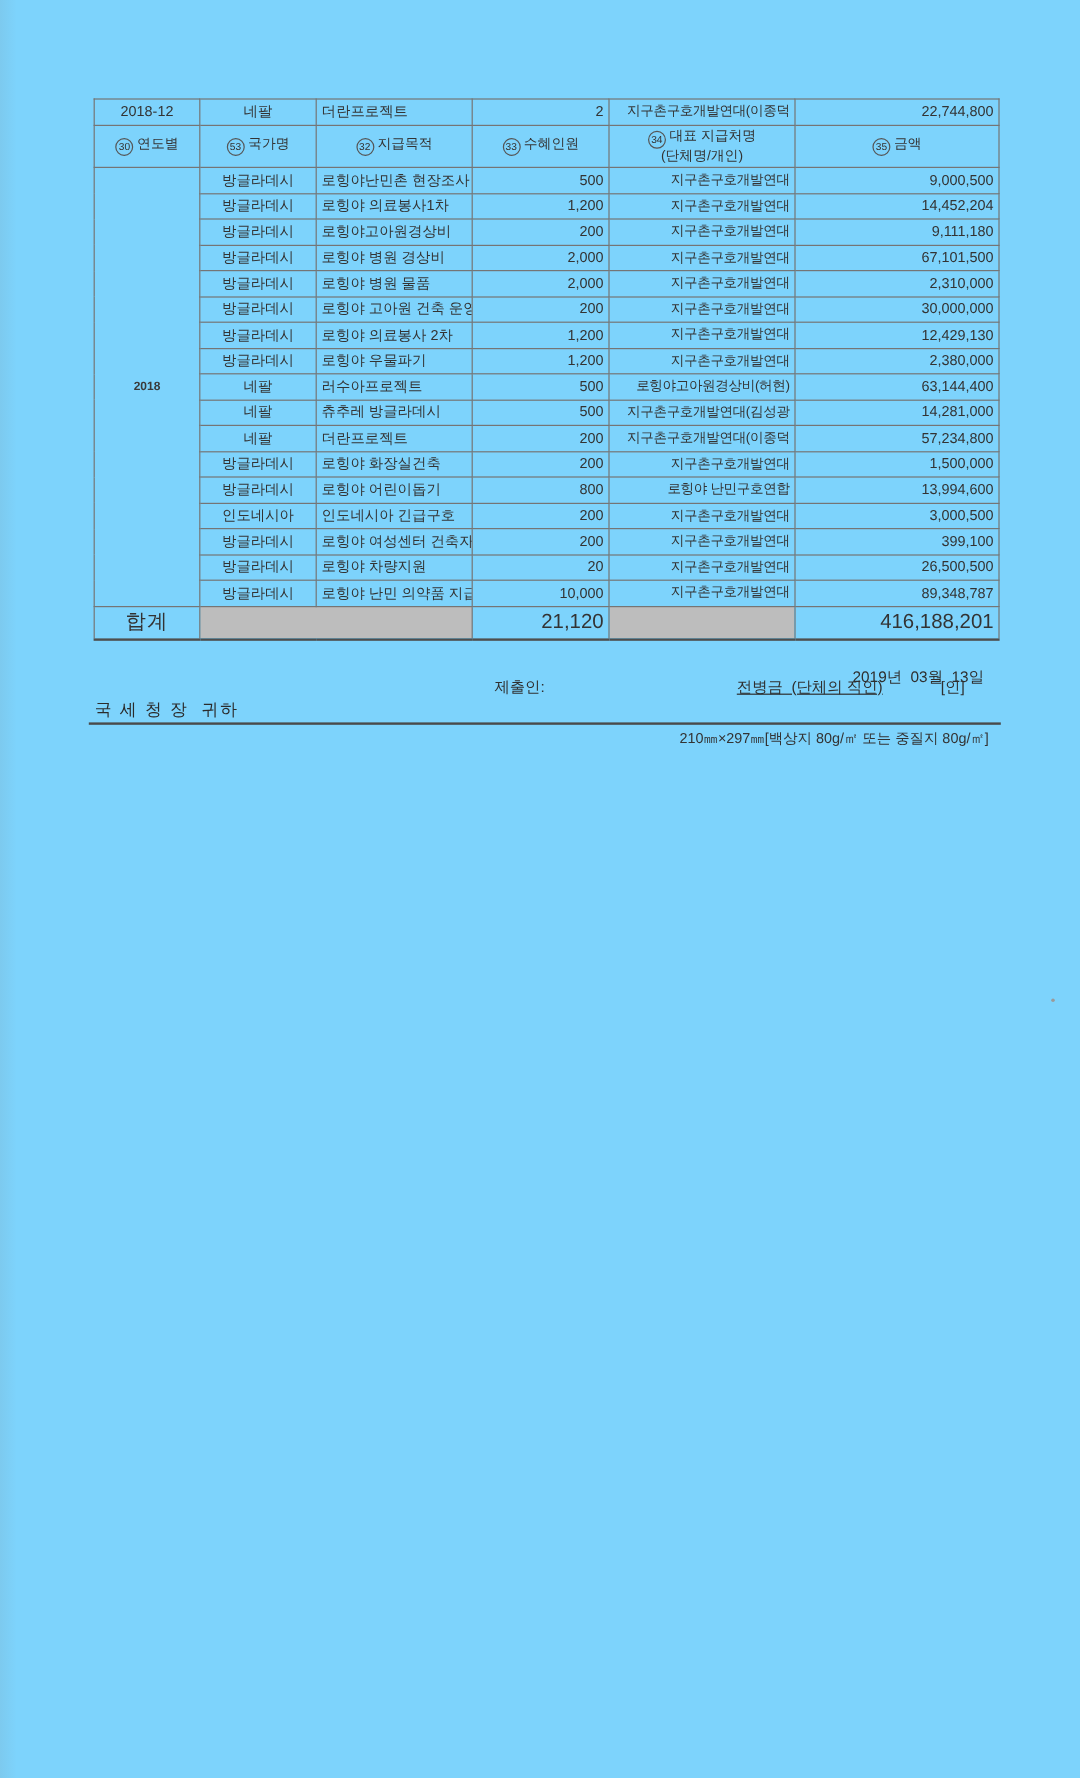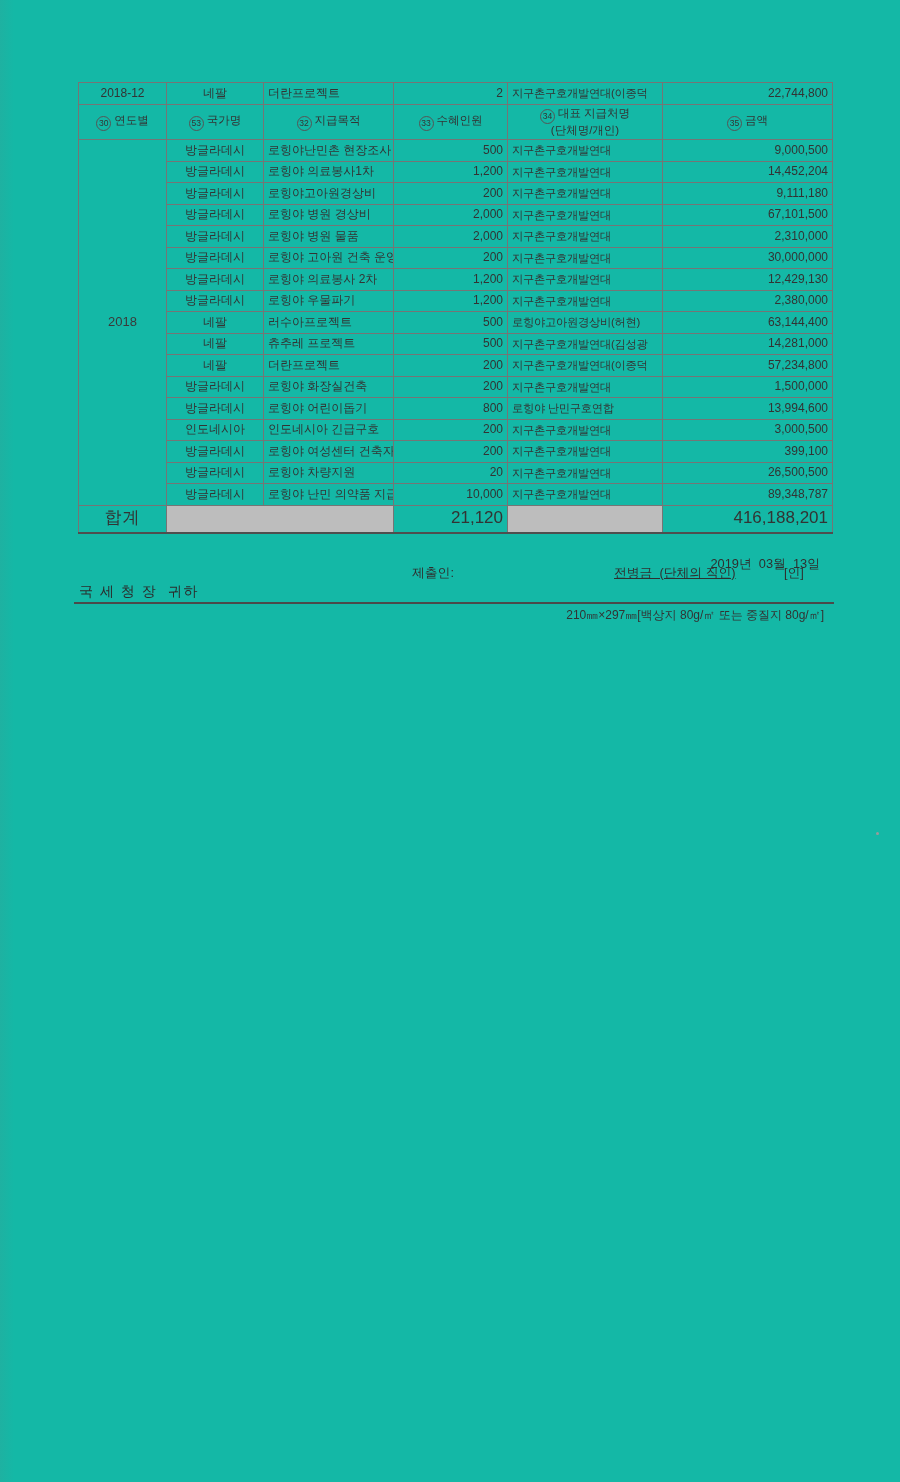--- a/index.html
+++ b/index.html
@@ -1,19 +1,19 @@
 <!DOCTYPE html>
 <html><head>
 <meta charset="utf-8">
 <style>
   html,body{margin:0;padding:0;background:#e9e9e9;}
   .page{
     position:relative;
     width:900px;height:1482px;
-    background:#14b8a6;
+    background:#7dd3fc;
     font-family:"Liberation Sans", sans-serif;
     color:#2f2f2f;
     overflow:hidden;
     margin:0 auto;
   }
   .edge-shade{
     position:absolute;left:0;top:0;width:14px;height:100%;
     background:linear-gradient(to right, rgba(120,120,120,0.10), rgba(120,120,120,0));
     pointer-events:none;
   }
@@ -40,23 +40,23 @@
     height:34px;text-align:center;
     font-size:11.5px;line-height:13px;white-space:normal;
     vertical-align:middle;
   }
   tr.r-data td{height:20.5px;}
   tr.r-total td{height:26px;font-size:17px;border-bottom:2px solid #4e4e4e;}
   .c{text-align:center;}
   .l{text-align:left;padding-left:6px;}
   .num{text-align:right;padding-right:6px;}
   .amt{padding-right:11px;}
-  .payee{font-size:11.3px;padding-left:5px;letter-spacing:-0.3px;}
+  .payee{font-size:11.3px;padding-left:5px;letter-spacing:-0.3px;text-align:right;}
   .shaded{background:#bdbdbd;}
-  .year-cell{font-size:13px;color:#3a3a3a;}
+  .year-cell{font-size:10px;color:#3a3a3a;font-weight:bold;}
   .total-label{font-size:13.5px;letter-spacing:1px;}
   .circ{
     display:inline-block;width:13px;height:13px;
     border:1px solid #555;border-radius:50%;
     font-size:8.5px;line-height:12.5px;text-align:center;
     margin-right:3px;vertical-align:-2px;
     letter-spacing:0;
   }
   .hdr-line2{display:block;}
 
@@ -178,21 +178,21 @@
     </tr>
         <tr class="r-data">
       <td class="c">네팔</td>
       <td class="l">러수아프로젝트</td>
       <td class="num">500</td>
       <td class="l payee">로힝야고아원경상비(허현)</td>
       <td class="num amt">63,144,400</td>
     </tr>
         <tr class="r-data">
       <td class="c">네팔</td>
-      <td class="l">츄추레 프로젝트</td>
+      <td class="l">츄추레 방글라데시</td>
       <td class="num">500</td>
       <td class="l payee">지구촌구호개발연대(김성광</td>
       <td class="num amt">14,281,000</td>
     </tr>
         <tr class="r-data">
       <td class="c">네팔</td>
       <td class="l">더란프로젝트</td>
       <td class="num">200</td>
       <td class="l payee">지구촌구호개발연대(이종덕</td>
       <td class="num amt">57,234,800</td>

